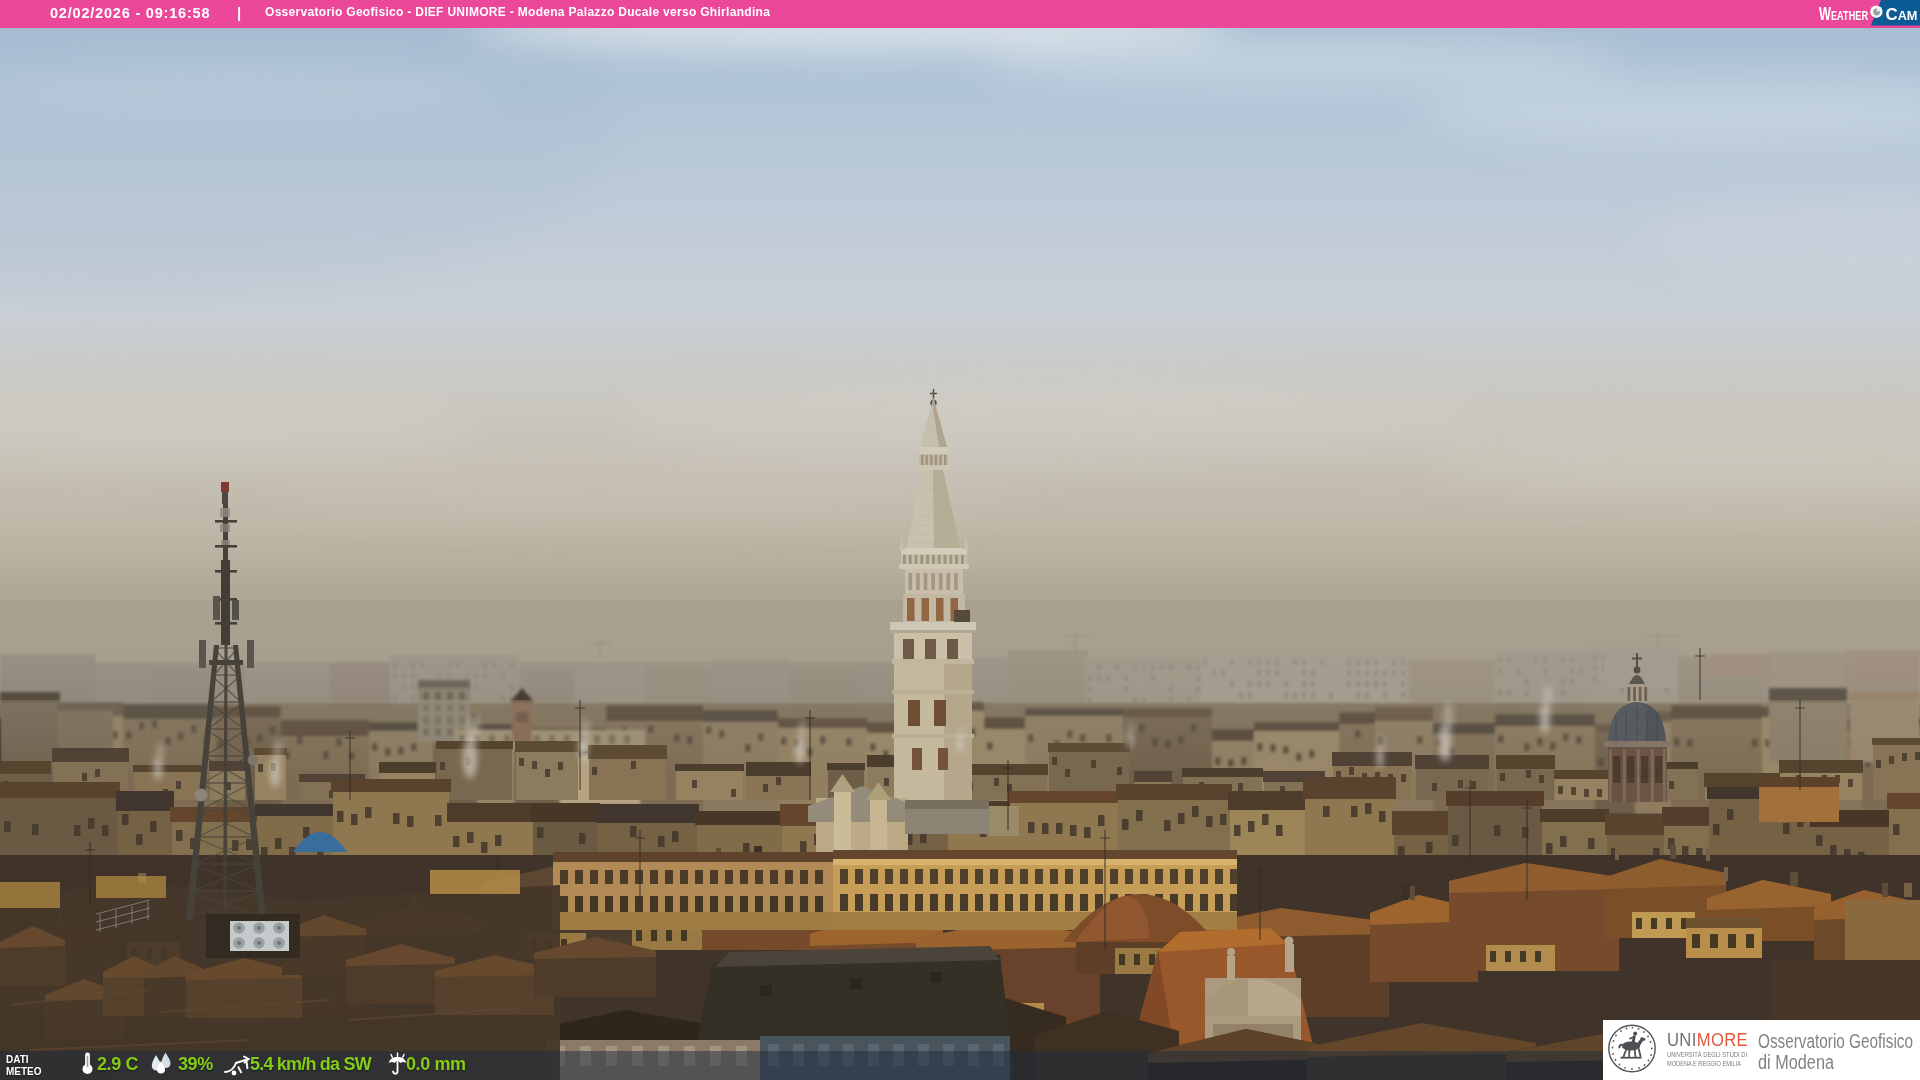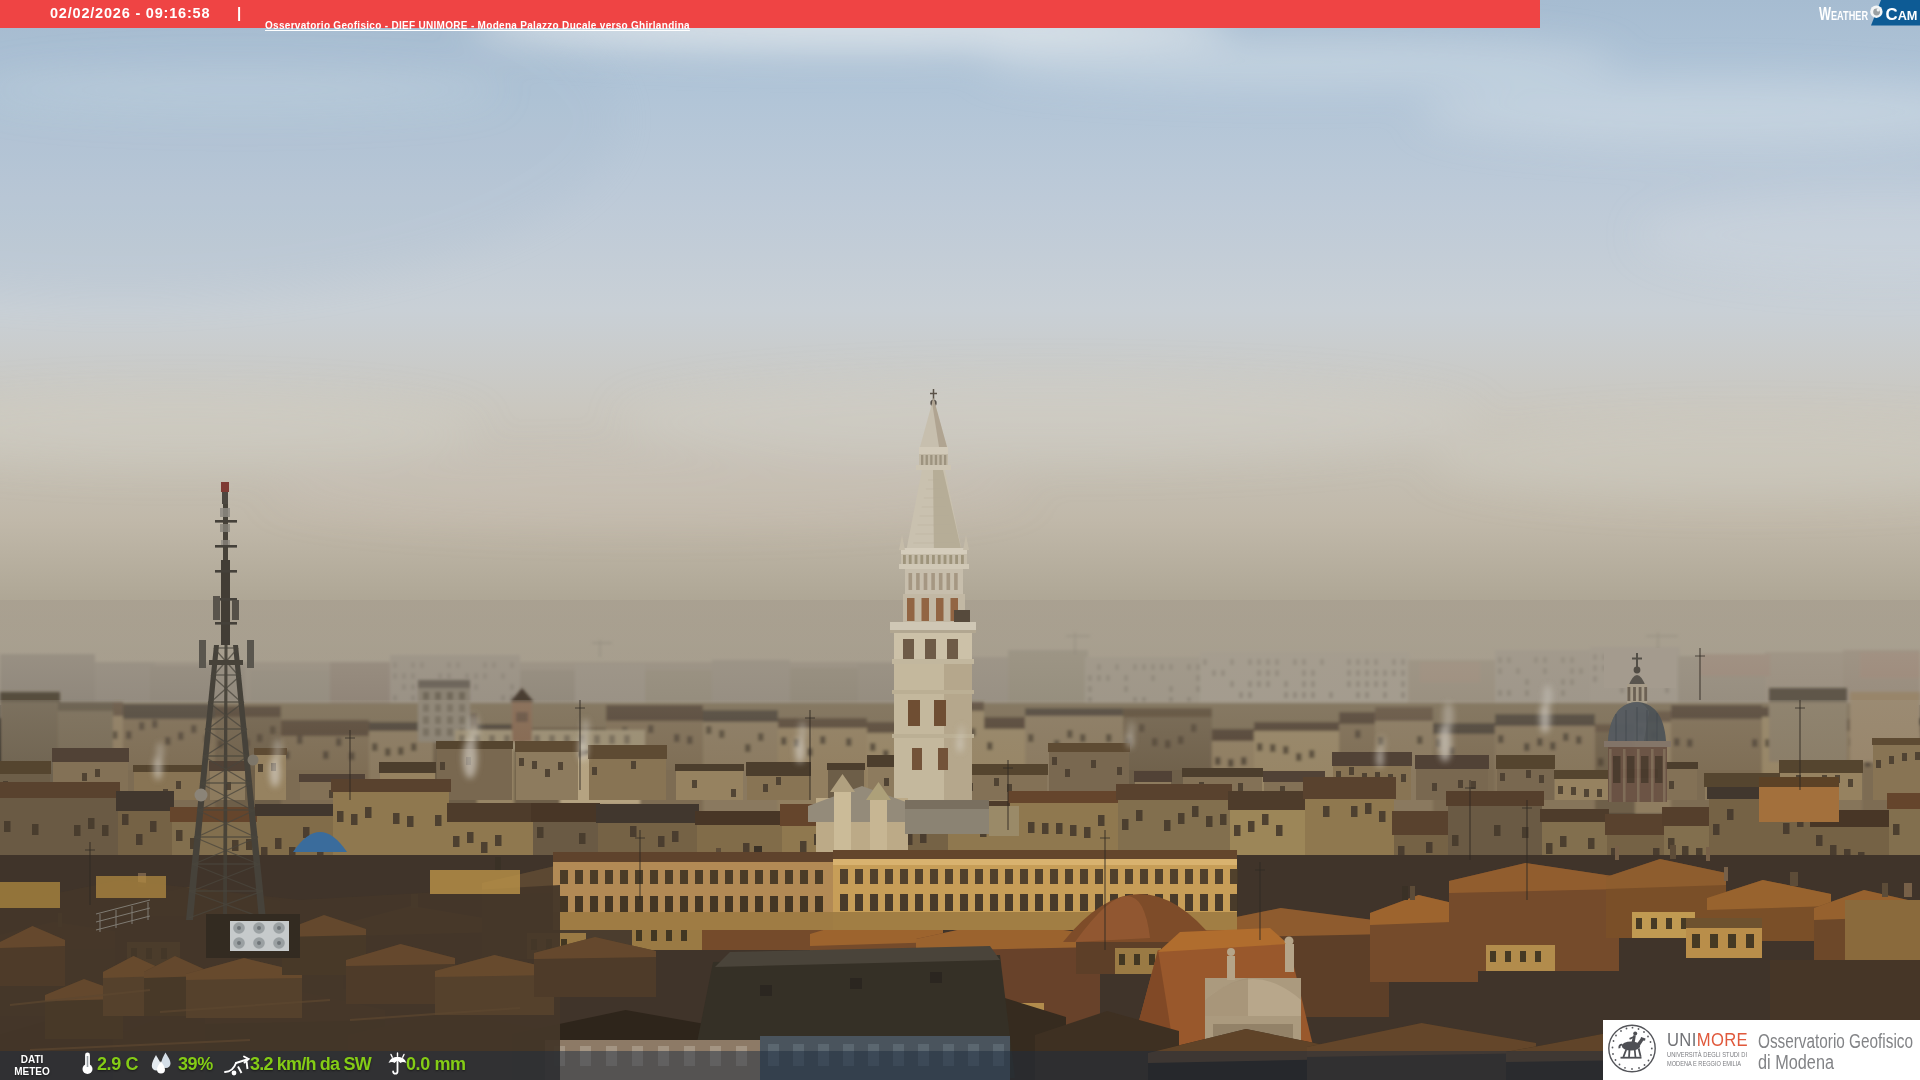--- a/index.html
+++ b/index.html
@@ -1,23 +1,23 @@
 <!DOCTYPE html>
 <html><head><meta charset="utf-8"><title>webcam</title>
 <style>
 html,body{margin:0;padding:0;width:1920px;height:1080px;overflow:hidden;background:#000;}
 #scene{position:relative;width:1920px;height:1080px;font-family:"Liberation Sans",sans-serif;}
 #photo{position:absolute;left:0;top:0;}
-.topbar{position:absolute;left:0;top:0;width:1540px;height:28px;background:#ef4444;color:#fff;font-weight:bold;}
+.topbar{position:absolute;left:0;top:0;width:1920px;height:28px;background:#ec4899;color:#fff;font-weight:bold;}
 .tdate{position:absolute;left:50px;top:5px;font-size:14.5px;letter-spacing:0.8px;}
 .tsep{position:absolute;left:237px;top:4px;font-size:15px;}
-.ttitle{position:absolute;left:265px;top:20px;font-size:10px;letter-spacing:0.3px;text-decoration:underline;}
+.ttitle{position:absolute;left:265px;top:5px;font-size:12px;letter-spacing:0.3px;}
 .wcam{position:absolute;left:1790px;top:0;}
 .bottombar{position:absolute;left:0;top:1051px;width:1920px;height:29px;background:rgba(30,44,62,0.5);}
-.datimeteo{position:absolute;left:6px;top:1054px;width:52px;text-align:center;color:#fff;
+.datimeteo{position:absolute;left:6px;top:1054px;width:52px;text-align:left;color:#fff;
   font-size:10px;font-weight:bold;line-height:12px;text-shadow:0 1px 2px rgba(0,0,0,0.5);}
 .meteo-items .mi{position:absolute;}
 .mt{position:absolute;top:1054px;color:#84cc16;font-size:18px;font-weight:bold;letter-spacing:-0.4px;
   text-shadow:0 1px 2px rgba(0,0,0,0.5);}
 .unibox{position:absolute;left:1603px;top:1020px;width:317px;height:60px;background:#ffffff;}
 .unibox svg{display:block;}
 </style></head>
 <body>
 <div id="scene">
 <svg id="photo" width="1920" height="1080" viewBox="0 0 1920 1080">
@@ -1291,21 +1291,21 @@
   <svg class="mi" style="left:223px;top:1053px" width="28" height="24" viewBox="0 0 28 24">
     <g fill="none" stroke="#ffffff" stroke-width="1.9" stroke-linecap="round">
       <path d="M2 19 C7.5 19 11 15.5 13 10"></path>
       <path d="M13 10 L25.5 6"></path>
       <path d="M21 3.5 L25.5 6 L21.5 9.5"></path>
     </g>
     <circle cx="11" cy="20" r="2.4" fill="#ffffff"></circle>
     <path d="M15 13.5 L18.5 20" stroke="#ffffff" stroke-width="1.9"></path>
     <path d="M23.5 8.5 L24.5 16" stroke="#ffffff" stroke-width="1.9"></path>
   </svg>
-  <span class="mt" style="left:250px;letter-spacing:-0.8px">3.2 km/h da SW</span>
+  <span class="mt" style="left:250px;letter-spacing:-0.8px">5.4 km/h da SW</span>
   <svg class="mi" style="left:387px;top:1051.5px" width="21" height="24" viewBox="0 0 21 24">
     <path d="M1.5 11 A9.6 9.6 0 0 1 19.5 11 C16.8 9.7 15 9.7 13.6 11 C12.3 9.7 11 9.3 10.5 9.3 C10 9.3 8.7 9.7 7.4 11 C6 9.7 4.2 9.7 1.5 11 Z" fill="#ffffff"></path>
     <path d="M10.5 10 L10.5 19.5 a2.2 2.2 0 0 1 -4.4 0" stroke="#ffffff" stroke-width="1.8" fill="none" stroke-linecap="round"></path>
     <g stroke="#ffffff" stroke-width="1.4" stroke-linecap="round">
       <path d="M4 2.5 L5.3 5.2"></path>
           <path d="M10.5 1 L10.5 4.2"></path>
           <path d="M17 2.5 L15.7 5.2"></path>
     </g>
   </svg>
   <span class="mt" style="left:406px">0.0 mm</span>

